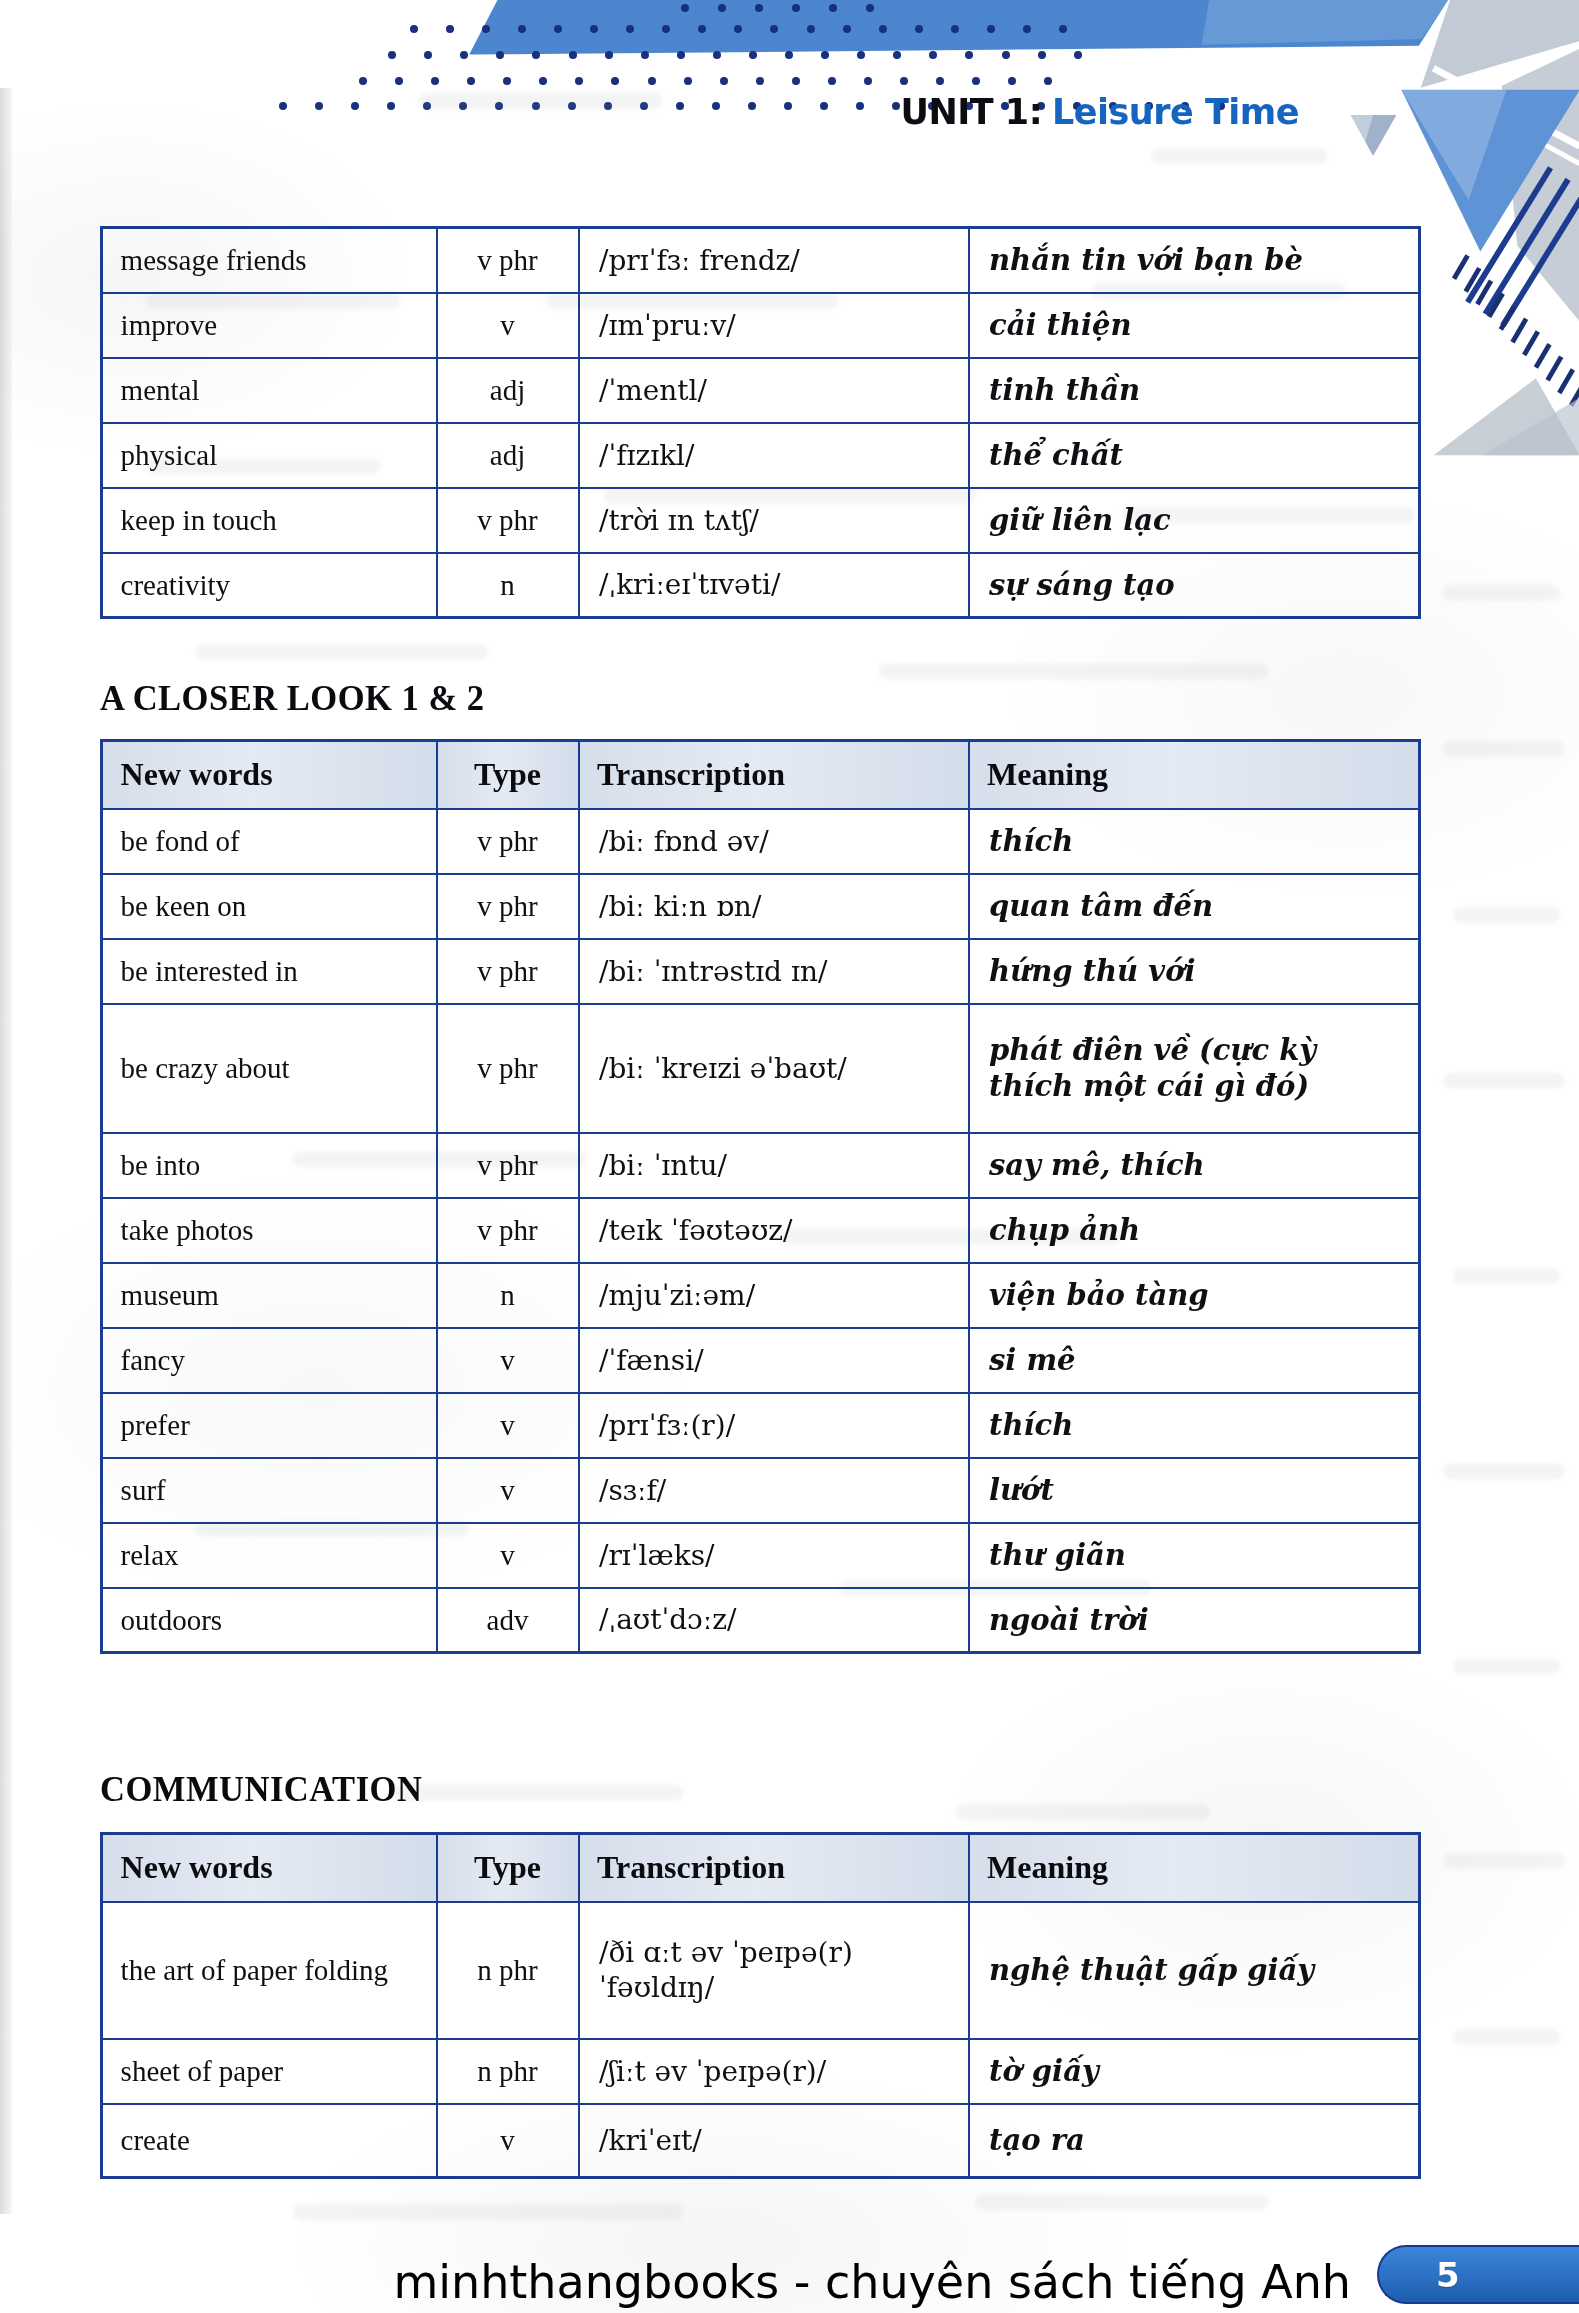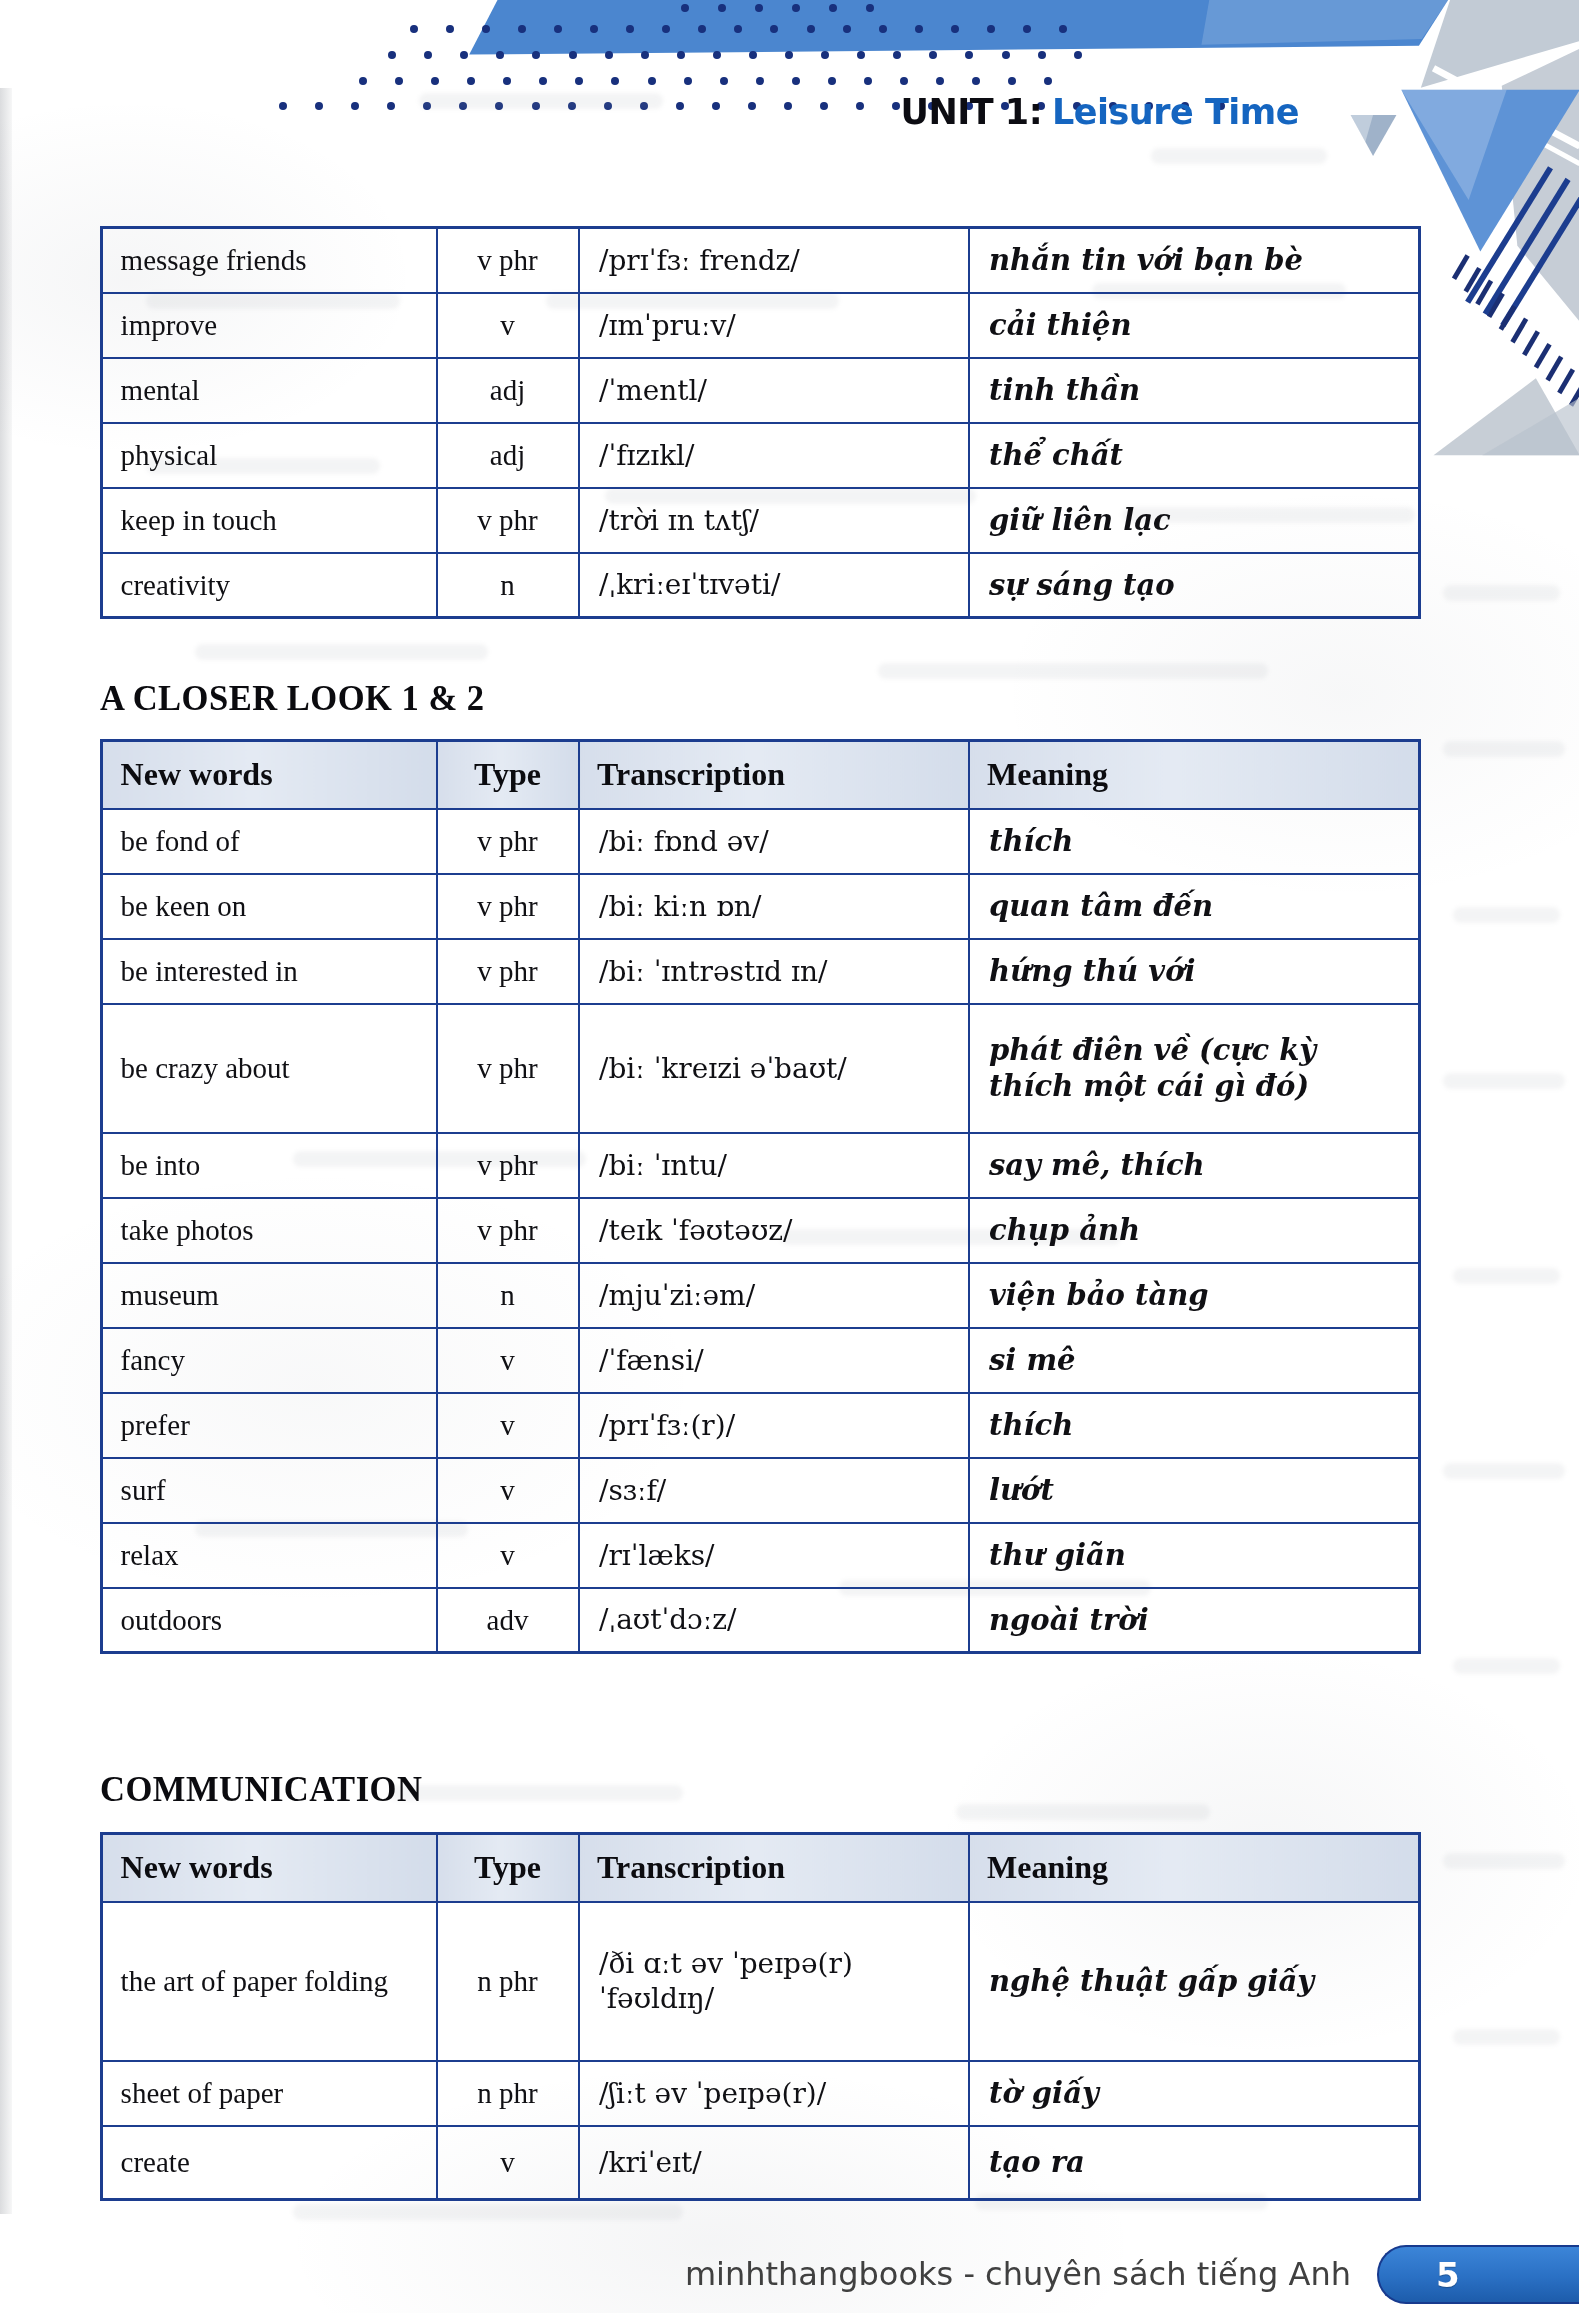--- a/index.html
+++ b/index.html
@@ -54,21 +54,21 @@
   table.vocab td, table.vocab th{
     border:2.9px solid var(--tb, #1c3d8f);
     vertical-align:middle;
     overflow:hidden;
   }
   table.vocab{border:3.9px solid var(--tb, #1c3d8f);}
   table.vocab tr{height:65px;}
   #t1 thead tr{height:68px;}
   #t2 thead tr{height:68px;}
   #t1 tbody tr:nth-child(4){height:129px;}
-  #t2 tbody tr:nth-child(1){height:159px;}
+  #t2 tbody tr:nth-child(1){height:137px;}
   #t2 tbody tr:nth-child(3){height:74px;}
   th{
     background:linear-gradient(90deg,#d6deeb 0%,#e4eaf3 45%,#d3dcea 100%);
     font-family:"Liberation Serif","DejaVu Serif",serif;
     font-weight:700;font-size:32px;text-align:left;padding:0 0 0 17.6px;color:#0c0c10;
   }
   th.c-type{text-align:center;padding:0;}
   td{font-size:29px;line-height:1.25;}
   td.c-word{padding:0 9.8px 0 17.6px;font-family:"Liberation Serif","DejaVu Serif",serif;}
   td.c-type{text-align:center;padding:0 3.9px;}
@@ -82,21 +82,21 @@
   .sec{
     position:absolute;left:100px;margin:0;
     font-family:"Liberation Serif","DejaVu Serif",serif;
     font-weight:700;font-size:36px;color:#0b0b0f;letter-spacing:0.5px;
     transform:scaleX(.96);transform-origin:left center;white-space:nowrap;
   }
   
   .footer-text{
     position:absolute;top:2255px;right:229px;
     font-family:"DejaVu Sans","Liberation Sans",sans-serif;
-    font-size:32px;color:#404040;white-space:nowrap;text-align:center;
+    font-size:46px;color:#000000;white-space:nowrap;text-align:center;
   }
   .page-pill{
     position:absolute;top:2245px;right:0;width:203px;height:59px;
     border-radius:29px 0 0 29px;
     background:linear-gradient(180deg,#3c85d8 0%,#2a70c4 55%,#1d5cab 100%);
     border:2.9px solid #173a8e;border-right:none;
     box-sizing:border-box;
     display:flex;align-items:center;
   }
   .page-pill span{

